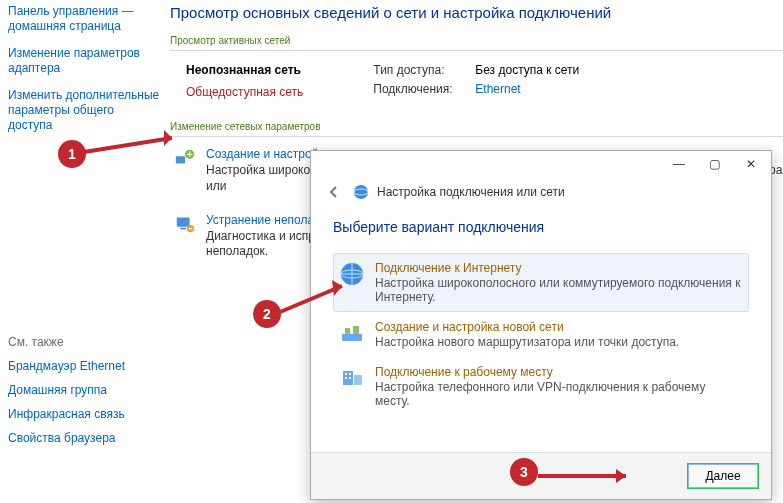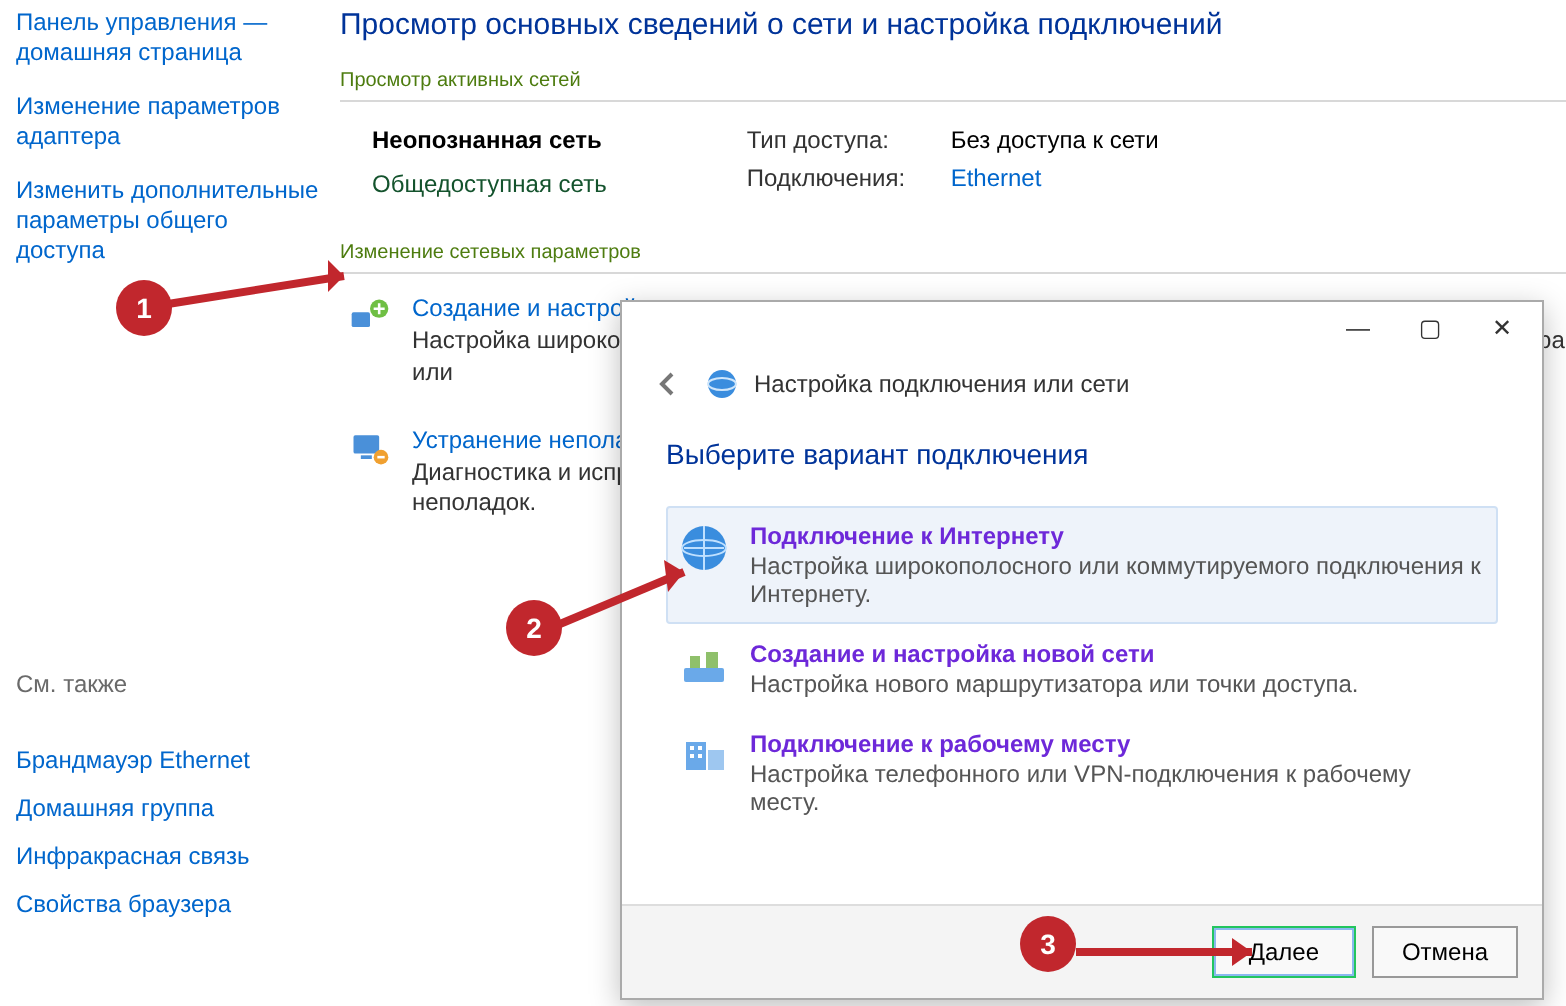--- a/index.html
+++ b/index.html
@@ -14,35 +14,35 @@
     overflow: hidden;
   }
   
   .sidebar {
     position: absolute;
     left: 8px; top: 4px;
     width: 152px;
   }
   .sidebar-block { margin-bottom: 12px; line-height: 1.25; }
   .sidebar-link { color: #0066cc; cursor: pointer; }
-  .sidebar-heading { color: #6a6a6a; margin-bottom: 24px; }
+  .sidebar-heading { color: #6a6a6a; margin-bottom: 10px; }
   .sidebar .seealso-list .sidebar-link { display: block; margin-bottom: 10px; }
 
   .main {
     position: absolute;
     left: 170px; top: 0;
     right: 0;
   }
   .main h1 { color: #003399; font-size: 15px; font-weight: 400; padding-top: 4px; }
   .section-title { color: #4d7c0f; font-size: 10px; margin-top: 14px; }
   .divider { border: none; border-top: 1px solid #d8d8d8; margin: 4px 0 10px 0; }
 
   .active-net { display: flex; align-items: flex-end; gap: 70px; margin-left: 16px; }
   .net-left .net-name { font-weight: 600; }
-  .net-left .net-type { color: #14532d; margin-top: 8px; }
+  .net-left .net-type { color: #b91c1c; margin-top: 8px; }
   .net-right { line-height: 1.6; }
   .net-row { display: flex; gap: 14px; }
   .net-label { color: #333; min-width: 88px; }
   .net-value-blue { color: #0066cc; cursor: pointer; }
 
   .task-item { display: flex; gap: 10px; margin-left: 4px; margin-bottom: 18px; }
   .task-icon { width: 22px; height: 22px; flex: 0 0 22px; }
   .task-text .task-title { color: #0066cc; cursor: pointer; }
   .task-text .task-desc  { color: #333; margin-top: 2px; line-height: 1.3; }
 
@@ -77,21 +77,21 @@
 
   .wizard-body { padding: 6px 22px 4px 22px; flex: 1; }
   .wizard-body h2 { color: #003399; font-size: 14px; font-weight: 400; margin-bottom: 18px; }
 
   .opt {
     display: flex; gap: 10px; padding: 8px 6px; border-radius: 2px; align-items: flex-start;
     cursor: pointer;
   }
   .opt.selected { background: #eef3fa; border: 1px solid #cfe0f4; padding: 7px 5px; }
   .opt-icon { width: 26px; height: 26px; flex: 0 0 26px; }
-  .opt-title { font-weight: 700; color: #6d28d9; }
+  .opt-title { font-weight: 400; color: #a16207; }
   .opt-desc  { color: #555; margin-top: 1px; }
 
   .wizard-buttons {
     border-top: 1px solid #ddd;
     padding: 10px 12px;
     display: flex; justify-content: flex-end; gap: 8px;
     background: #f4f4f4;
   }
   .btn {
     min-width: 72px; padding: 5px 14px;
@@ -241,21 +241,20 @@
       </svg>
       <div>
         <div class="opt-title">Подключение к рабочему месту</div>
         <div class="opt-desc">Настройка телефонного или VPN-подключения к рабочему месту.</div>
       </div>
     </div>
   </div>
 
   <div class="wizard-buttons">
     <button class="btn primary">Далее</button>
-    <button class="btn">Отмена</button>
   </div>
 </div>
 
 <div class="badge" style="left:58px; top:140px">1</div>
 <svg class="arrow" style="left:80px; top:128px" width="110" height="30">
   <line x1="4" y1="24" x2="92" y2="10"></line>
     <polygon points="92,10 84,2 84,18"></polygon>
 </svg>
 
 <div class="badge" style="left:253px; top:300px">2</div>

